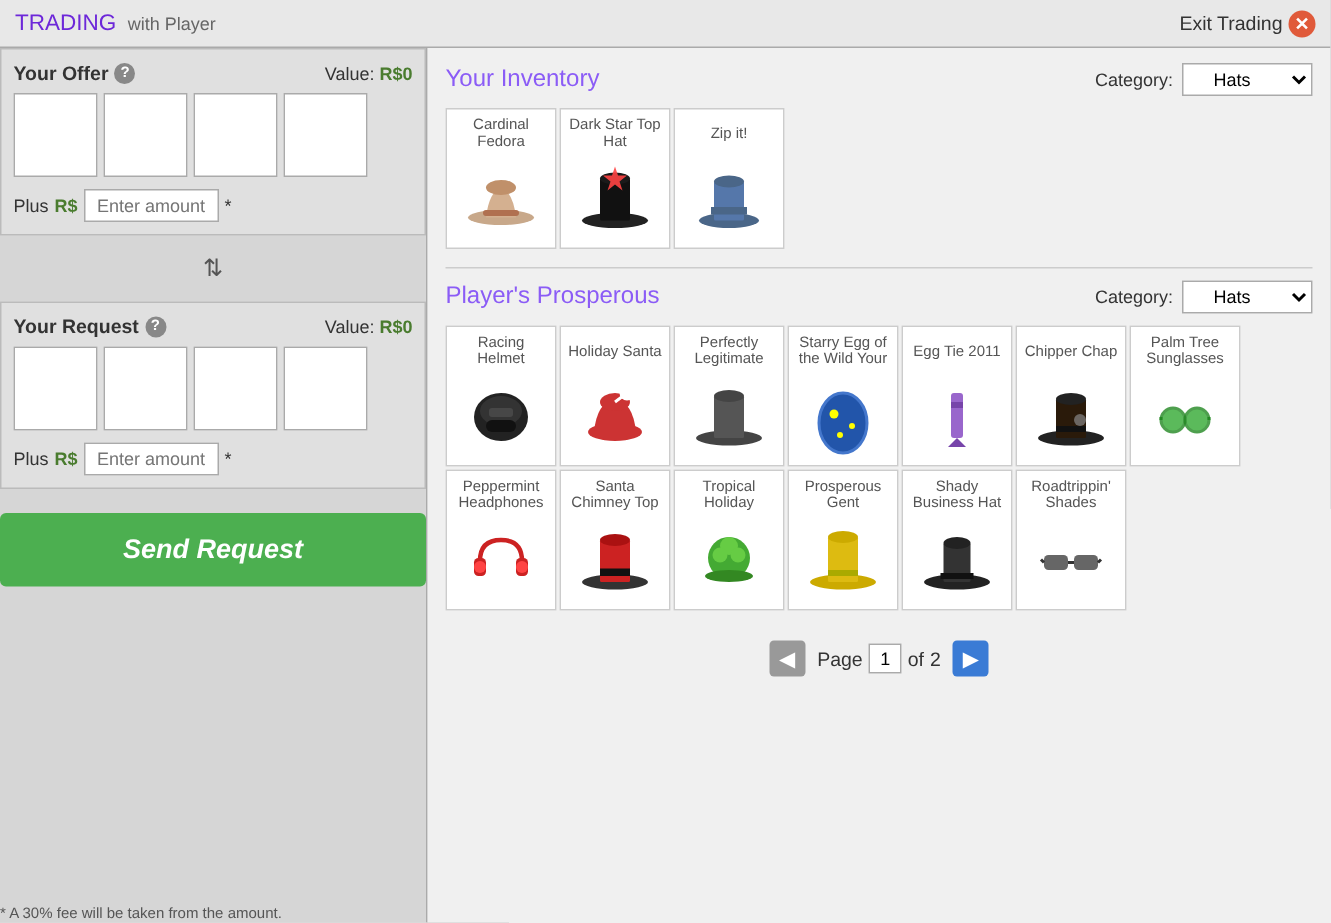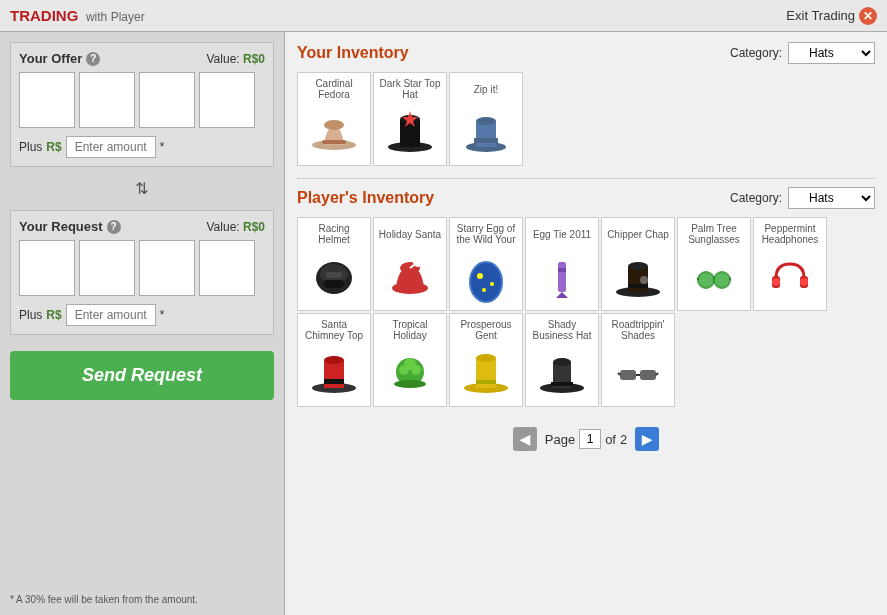--- a/index.html
+++ b/index.html
@@ -50,21 +50,21 @@
     .main-layout {
       display: flex;
       height: calc(615px - 32px);
     }
 
     
     .left-panel {
       width: 285px;
       background: #d6d6d6;
       border-right: 1px solid #aaa;
-      padding: 10px;
+      padding: 0;
       flex-shrink: 0;
       display: flex;
       flex-direction: column;
       gap: 8px;
     }
 
     .offer-section, .request-section {
       background: #e0e0e0;
       border: 1px solid #bbb;
       padding: 8px;
@@ -188,22 +188,22 @@
     }
 
     .inventory-header {
       display: flex;
       align-items: center;
       justify-content: space-between;
       margin-bottom: 8px;
     }
     .inventory-title {
       font-size: 16px;
-      font-weight: bold;
-      color: #c2410c;
+      font-weight: normal;
+      color: #8b5cf6;
     }
     .category-row {
       display: flex;
       align-items: center;
       gap: 6px;
       font-size: 12px;
       color: #333;
     }
     .category-select {
       height: 22px;
@@ -291,21 +291,21 @@
       height: 20px;
       text-align: center;
       font-size: 12px;
     }
   </style>
 </head>
 <body>
 
 <div class="header-bar">
   <div>
-    <span style="font-size:15px;font-weight:bold;color:#b91c1c;">TRADING</span>
+    <span style="font-size:15px;font-weight:normal;color:#6d28d9;">TRADING</span>
     <span class="with-player" style="font-size:12px;color:#666;margin-left:4px;">with Player</span>
   </div>
   <button class="exit-trading-btn">
     <span>Exit Trading</span>
     <span class="exit-x">✕</span>
   </button>
 </div>
 
 <div class="main-layout">
 
@@ -418,21 +418,21 @@
               </svg>
             </div>
           </div>
         </div>
     </div>
 
     <hr class="separator">
 
     <div class="inventory-section">
       <div class="inventory-header">
-        <span class="inventory-title">Player's Inventory</span>
+        <span class="inventory-title">Player's Prosperous</span>
         <div class="category-row">
           <span>Category:</span>
           <select class="category-select">
             <option>Hats</option>
             <option>Faces</option>
             <option>Gear</option>
           </select>
         </div>
       </div>
       <div class="items-grid" id="player-inv-grid">
@@ -449,20 +449,30 @@
           </div>
           <div class="inventory-item">
             <div class="item-name">Holiday Santa</div>
             <div class="item-image">
               <svg width="56" height="56" viewBox="0 0 56 56">
                 <ellipse cx="28" cy="40" rx="18" ry="6" fill="#cc3333"></ellipse>
                 <path d="M14 40 Q16 20 28 18 Q40 20 42 40Z" fill="#cc3333"></path>
                 <ellipse cx="28" cy="20" rx="10" ry="6" fill="#cc3333"></ellipse>
                 <circle cx="36" cy="14" r="5" fill="white"></circle>
                 <line x1="28" y1="20" x2="36" y2="14" stroke="white" stroke-width="2"></line>
+              </svg>
+            </div>
+          </div>
+          <div class="inventory-item">
+            <div class="item-name">Perfectly Legitimate</div>
+            <div class="item-image">
+              <svg width="56" height="56" viewBox="0 0 56 56">
+                <ellipse cx="28" cy="44" rx="22" ry="5" fill="#444"></ellipse>
+                <rect x="18" y="16" width="20" height="28" fill="#555" rx="1"></rect>
+                <ellipse cx="28" cy="16" rx="10" ry="4" fill="#444"></ellipse>
               </svg>
             </div>
           </div>
           <div class="inventory-item">
             <div class="item-name">Starry Egg of the Wild Your</div>
             <div class="item-image">
               <svg width="56" height="56" viewBox="0 0 56 56">
                 <ellipse cx="28" cy="34" rx="16" ry="20" fill="#2255aa"></ellipse>
                 <ellipse cx="28" cy="34" rx="16" ry="20" fill="none" stroke="#4477cc" stroke-width="2"></ellipse>
                 <circle cx="22" cy="28" r="3" fill="yellow"></circle>

